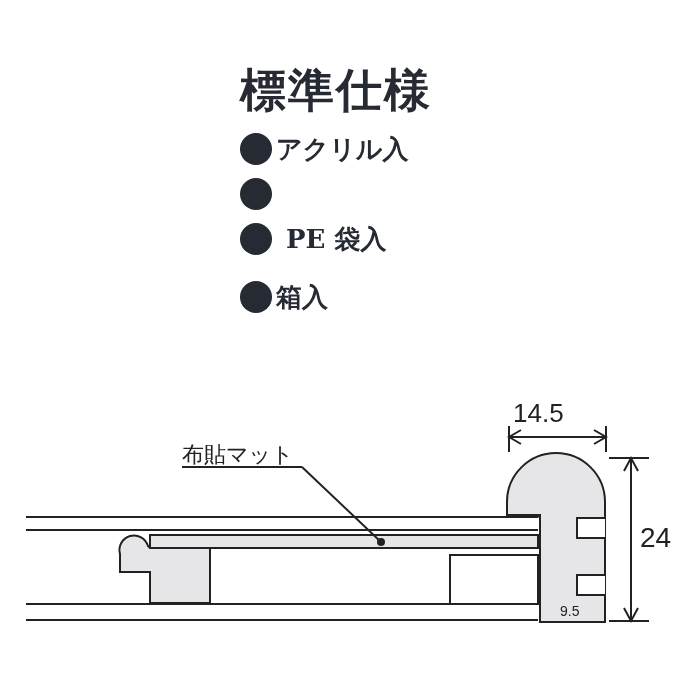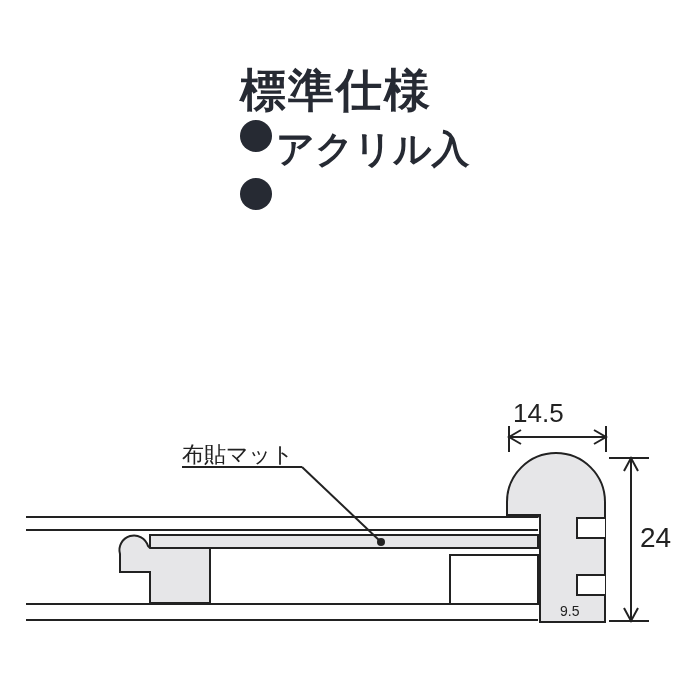--- a/index.html
+++ b/index.html
@@ -1,36 +1,44 @@
 <!DOCTYPE html>
 <html><head>
 <meta charset="utf-8">
 <style>
   html, body { margin:0; padding:0; background:#ffffff; }
   body { width:700px; height:700px; position:relative; overflow:hidden; }
   .spec { position:absolute; left:240px; top:62px; color:#262a33;
           font-family:"DejaVu Serif","Liberation Serif",serif; }
-  .spec-title { font-size:46px; font-weight:bold; letter-spacing:2px; line-height:56px; margin-bottom:2px; }
-  .spec-item { font-size:38px; line-height:58px; display:flex; align-items:flex-start; font-weight:bold; }
+  .spec-title { font-size:46px; font-weight:bold; letter-spacing:2px; line-height:56px; margin-bottom:2px;text-align:center; }
+  .spec-item { font-size:26px; line-height:58px; display:flex; align-items:center; font-weight:bold; }
   .bullet { display:inline-block; width:32px; height:32px; border-radius:50%; background:#262a33; margin-right:4px; }
   .bullet-gap { margin-right:14px; }
   svg.diagram { position:absolute; left:0; top:0; }
   .lbl { font-family:"Liberation Sans","DejaVu Sans",sans-serif; fill:#222; }
 </style>
 </head>
 <body>
 
 <div class="spec">
   <div class="spec-title">標準仕様</div>
   <div class="spec-item">
     <span class="bullet"></span>
     <span>アクリル入</span>
   </div>
   <div class="spec-item">
     <span class="bullet"></span>
+  </div>
+  <div class="spec-item">
+    <span class="bullet bullet-gap"></span>
+    <span>PE 袋入</span>
+  </div>
+  <div class="spec-item">
+    <span class="bullet"></span>
+    <span>箱入</span>
   </div>
 </div>
 
 <svg class="diagram" width="700" height="700" viewBox="0 0 700 700">
   <g stroke="#222" stroke-width="2" fill="none">
 
     <line x1="26" y1="517" x2="538" y2="517"></line>
     <line x1="26" y1="530" x2="538" y2="530"></line>
     <line x1="26" y1="604" x2="538" y2="604"></line>
     <line x1="26" y1="620" x2="538" y2="620"></line>

